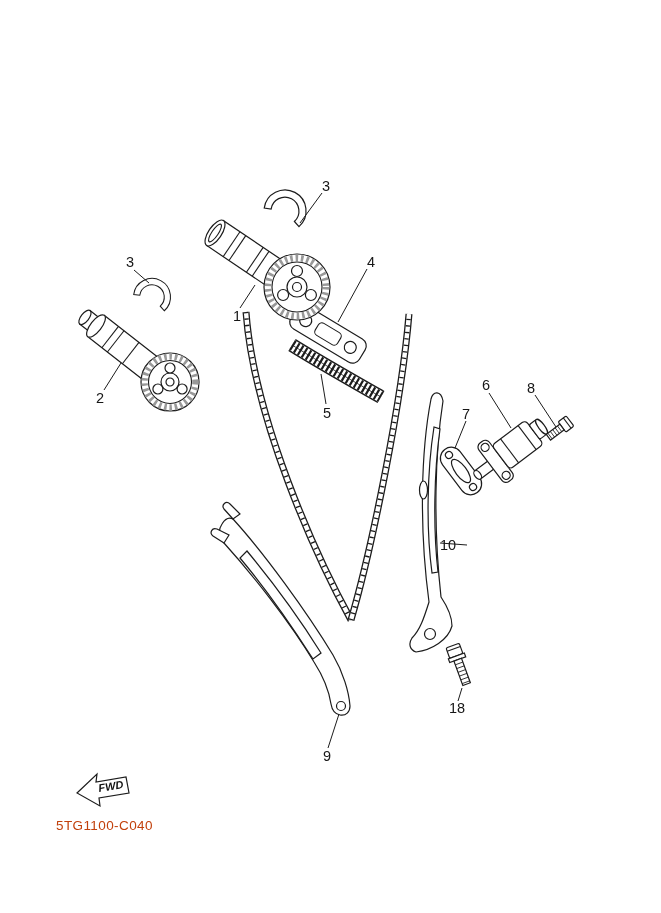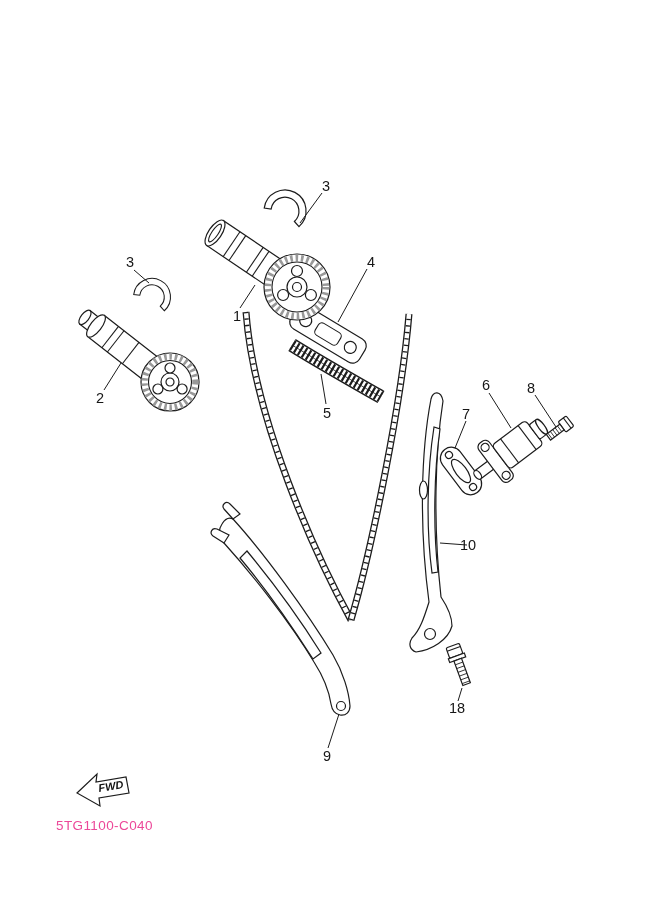--- a/index.html
+++ b/index.html
@@ -8,21 +8,21 @@
   .stage { position:relative; width:661px; height:913px; background:#ffffff; overflow:hidden; }
   .stage svg { position:absolute; left:0; top:0; }
 
   .callout {
     position:absolute; transform:translate(-50%,-50%);
     font-size:14.5px; color:#161616; line-height:1;
     font-family:"Liberation Sans", sans-serif;
   }
   .diagram-code {
     position:absolute; left:56px; top:818px;
-    font-size:13.5px; letter-spacing:0.4px; color:#ec4899;
+    font-size:13.5px; letter-spacing:0.4px; color:#c2410c;
   }
 
   
   .pc   { fill:#ffffff; stroke:#1c1c1c; stroke-width:1.2; }
   .ln   { fill:none; stroke:#1c1c1c; stroke-width:1.1; }
   .lnT  { fill:none; stroke:#1c1c1c; stroke-width:0.8; }
   .leader { stroke:#1c1c1c; stroke-width:1; }
   .bandO { fill:none; stroke:#1c1c1c; stroke-width:7; }
   .bandI { fill:none; stroke:#ffffff; stroke-width:4.4; }
   .bandT { fill:none; stroke:#1c1c1c; stroke-width:4.4; stroke-dasharray:1.3 5.2; }
@@ -199,17 +199,17 @@
   <div class="callout" style="left:237px;top:316px">1</div>
   <div class="callout" style="left:100px;top:398px">2</div>
   <div class="callout" style="left:326px;top:186px">3</div>
   <div class="callout" style="left:130px;top:262px">3</div>
   <div class="callout" style="left:371px;top:262px">4</div>
   <div class="callout" style="left:327px;top:413px">5</div>
   <div class="callout" style="left:486px;top:385px">6</div>
   <div class="callout" style="left:466px;top:414px">7</div>
   <div class="callout" style="left:531px;top:388px">8</div>
   <div class="callout" style="left:327px;top:756px">9</div>
-  <div class="callout" style="left:468px;top:545px">10</div>
+  <div class="callout" style="left:448px;top:545px">10</div>
   <div class="callout" style="left:457px;top:708px">18</div>
 
   <div class="diagram-code">5TG1100-C040</div>
 </div>
 
 </body></html>

